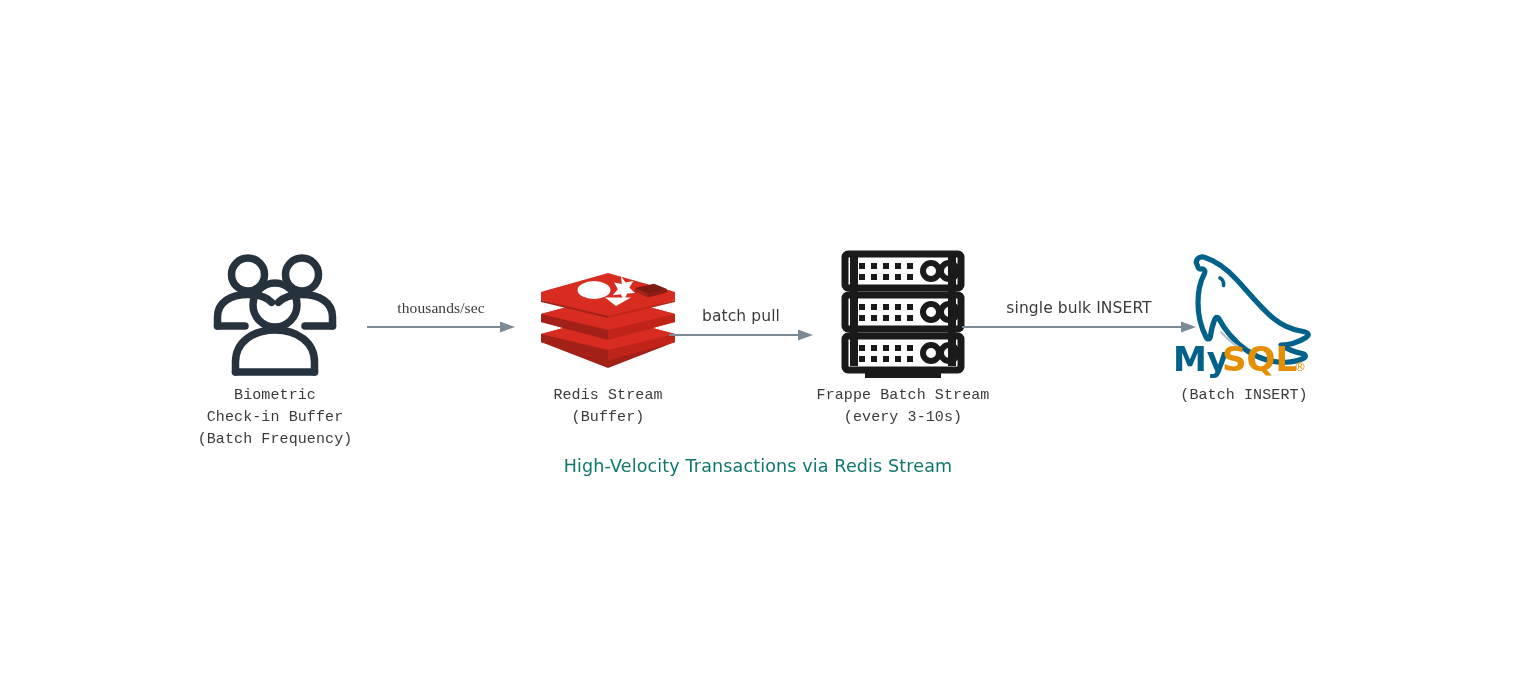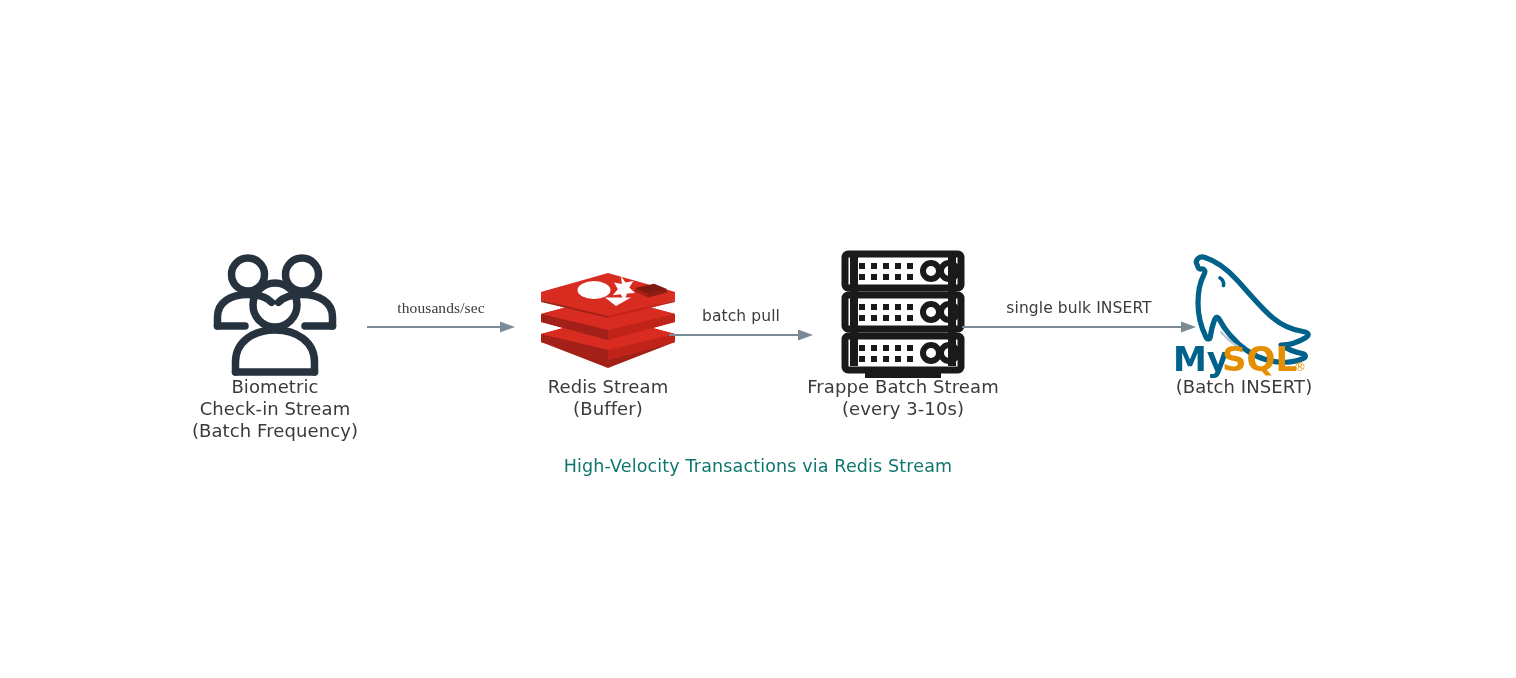--- a/index.html
+++ b/index.html
@@ -43,25 +43,27 @@
   .node-n3 { left: 969px; }
 
   .icon-box {
     height: 128px;
     display: flex;
     align-items: flex-end;
     justify-content: center;
   }
 
   .node-label {
-    font-size: 18px;
+    margin-top: 9px;
+    font-size: 15px;
     line-height: 22.2px;
     color: #3b3b3b;
     letter-spacing: 0.1px;
     white-space: nowrap;
+    font-family: Liberation Mono, monospace;
   }
   .node-label .lbl-line { display: block; }
 
   
   .arrow {
     position: absolute;
     height: 34px;
   }
   .arrow-a0 { left: 192px; top: 52px; width: 148px; font-family: Liberation Serif, serif; }
   .arrow-a1 { left: 494px; top: 60px; width: 144px; }
@@ -122,21 +124,21 @@
             <path d="M123.5 72 H96"></path>
 
             <circle cx="66" cy="51" r="22"></circle>
             <path d="M26.5 118 V108 C26.5 88 44 76 66 76 C88 76 105.5 88 105.5 108 V118"></path>
             <path d="M26.5 118 H105.5"></path>
           </g>
         </svg>
       </div>
       <div class="node-label">
         <span class="lbl-line">Biometric</span>
-        <span class="lbl-line">Check-in Stream</span>
+        <span class="lbl-line">Check-in Buffer</span>
         <span class="lbl-line">(Batch Frequency)</span>
       </div>
     </div>
 
     <div class="arrow arrow-a0">
       <div class="arrow-label">thousands/sec</div>
       <svg class="arrow-svg" viewBox="0 0 148 14" preserveAspectRatio="none" aria-hidden="true">
         <line x1="0" y1="7" x2="136" y2="7" stroke="#7a8a96" stroke-width="2.2"></line>
         <polygon points="133,1.4 148,7 133,12.6" fill="#7a8a96"></polygon>
       </svg>

